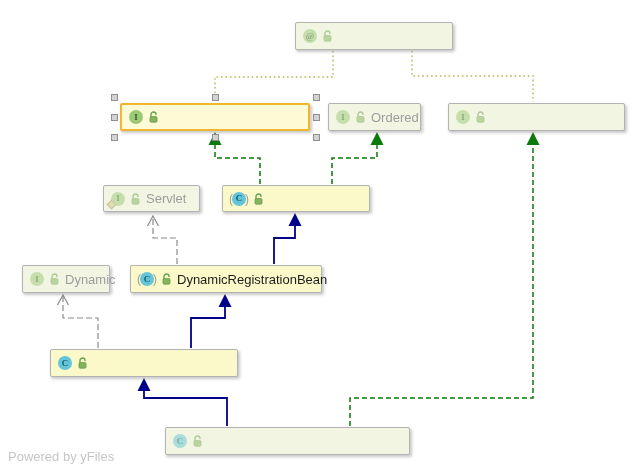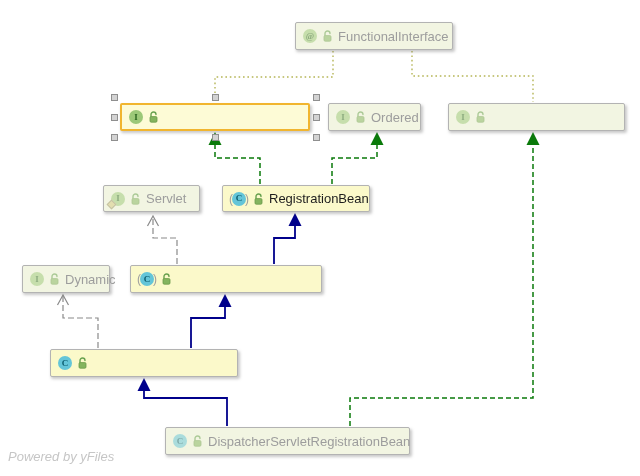--- a/index.html
+++ b/index.html
@@ -33,21 +33,21 @@
     background:#d6c97e; border:1px solid #97906a; transform:rotate(45deg);
   }
   .lock { display:flex; align-items:center; flex:0 0 auto; }
   .label { flex:0 0 auto; }
   .handle {
     position:absolute; z-index:3; width:7px; height:7px; box-sizing:border-box;
     background:#d3d3d3; border:1px solid #8f8f8f;
   }
   #footer {
     position:absolute; left:8px; top:449px; z-index:2;
-    color:#c6c6c6; font-size:13px;font-style:italic;
+    color:#c6c6c6; font-size:13px;
   }
 </style>
 </head>
 <body>
 <div id="canvas">
   <svg id="edges" width="640" height="476">
       <g>
         <polyline points="333,51 333,77 215,77 215,95" fill="none" stroke="#b5b556" stroke-width="1.4" stroke-dasharray="1.6 2.8"></polyline>
       </g>
       <g>
@@ -90,21 +90,20 @@
 <div class="node node--muted" style="left: 295px; top: 22px; width: 158px; height: 28px;">
       <span class="badge-wrap muted-icon">
         <span class="badge badge--annotation">@</span>
       </span>
       <span class="lock muted-icon">
         <svg width="11" height="12" viewBox="0 0 11 12">
           <path d="M3 6V3.5a2.5 2.5 0 0 1 5 0" fill="none" stroke="#68a14f" stroke-width="1.4" stroke-linecap="round"></path>
           <rect x="2" y="5.6" width="7" height="5.6" rx="1.2" fill="#84b45e" stroke="#6b9a49" stroke-width="0.8"></rect>
         </svg>
       </span>
-      <span class="label">FunctionalInterface</span>
     </div>
     <div class="node node--bright node--selected" style="left: 120px; top: 103px; width: 190px; height: 28px;">
       <span class="badge-wrap">
         <span class="badge badge--interface">I</span>
       </span>
       <span class="lock">
         <svg width="11" height="12" viewBox="0 0 11 12">
           <path d="M3 6V3.5a2.5 2.5 0 0 1 5 0" fill="none" stroke="#68a14f" stroke-width="1.4" stroke-linecap="round"></path>
           <rect x="2" y="5.6" width="7" height="5.6" rx="1.2" fill="#84b45e" stroke="#6b9a49" stroke-width="0.8"></rect>
         </svg>
@@ -159,21 +158,20 @@
         <span class="paren">(</span>
         <span class="badge badge--class">C</span>
         <span class="paren">)</span>
       </span>
       <span class="lock">
         <svg width="11" height="12" viewBox="0 0 11 12">
           <path d="M3 6V3.5a2.5 2.5 0 0 1 5 0" fill="none" stroke="#68a14f" stroke-width="1.4" stroke-linecap="round"></path>
           <rect x="2" y="5.6" width="7" height="5.6" rx="1.2" fill="#84b45e" stroke="#6b9a49" stroke-width="0.8"></rect>
         </svg>
       </span>
-      <span class="label">RegistrationBean</span>
     </div>
     <div class="node node--muted" style="left: 22px; top: 265px; width: 88px; height: 28px;">
       <span class="badge-wrap muted-icon">
         <span class="badge badge--interface">I</span>
       </span>
       <span class="lock muted-icon">
         <svg width="11" height="12" viewBox="0 0 11 12">
           <path d="M3 6V3.5a2.5 2.5 0 0 1 5 0" fill="none" stroke="#68a14f" stroke-width="1.4" stroke-linecap="round"></path>
           <rect x="2" y="5.6" width="7" height="5.6" rx="1.2" fill="#84b45e" stroke="#6b9a49" stroke-width="0.8"></rect>
         </svg>
@@ -185,20 +183,21 @@
         <span class="paren">(</span>
         <span class="badge badge--class">C</span>
         <span class="paren">)</span>
       </span>
       <span class="lock">
         <svg width="11" height="12" viewBox="0 0 11 12">
           <path d="M3 6V3.5a2.5 2.5 0 0 1 5 0" fill="none" stroke="#68a14f" stroke-width="1.4" stroke-linecap="round"></path>
           <rect x="2" y="5.6" width="7" height="5.6" rx="1.2" fill="#84b45e" stroke="#6b9a49" stroke-width="0.8"></rect>
         </svg>
       </span>
+      <span class="label">DynamicRegistrationBean</span>
     </div>
     <div class="node node--bright" style="left: 50px; top: 349px; width: 188px; height: 28px;">
       <span class="badge-wrap">
         <span class="badge badge--class">C</span>
       </span>
       <span class="lock">
         <svg width="11" height="12" viewBox="0 0 11 12">
           <path d="M3 6V3.5a2.5 2.5 0 0 1 5 0" fill="none" stroke="#68a14f" stroke-width="1.4" stroke-linecap="round"></path>
           <rect x="2" y="5.6" width="7" height="5.6" rx="1.2" fill="#84b45e" stroke="#6b9a49" stroke-width="0.8"></rect>
         </svg>
@@ -207,15 +206,14 @@
     <div class="node node--muted" style="left: 165px; top: 427px; width: 245px; height: 28px;">
       <span class="badge-wrap muted-icon">
         <span class="badge badge--class">C</span>
       </span>
       <span class="lock muted-icon">
         <svg width="11" height="12" viewBox="0 0 11 12">
           <path d="M3 6V3.5a2.5 2.5 0 0 1 5 0" fill="none" stroke="#68a14f" stroke-width="1.4" stroke-linecap="round"></path>
           <rect x="2" y="5.6" width="7" height="5.6" rx="1.2" fill="#84b45e" stroke="#6b9a49" stroke-width="0.8"></rect>
         </svg>
       </span>
-      <span class="label">DispatcherServletRegistrationBean</span>
     </div>
   </div>
 
 </body></html>

